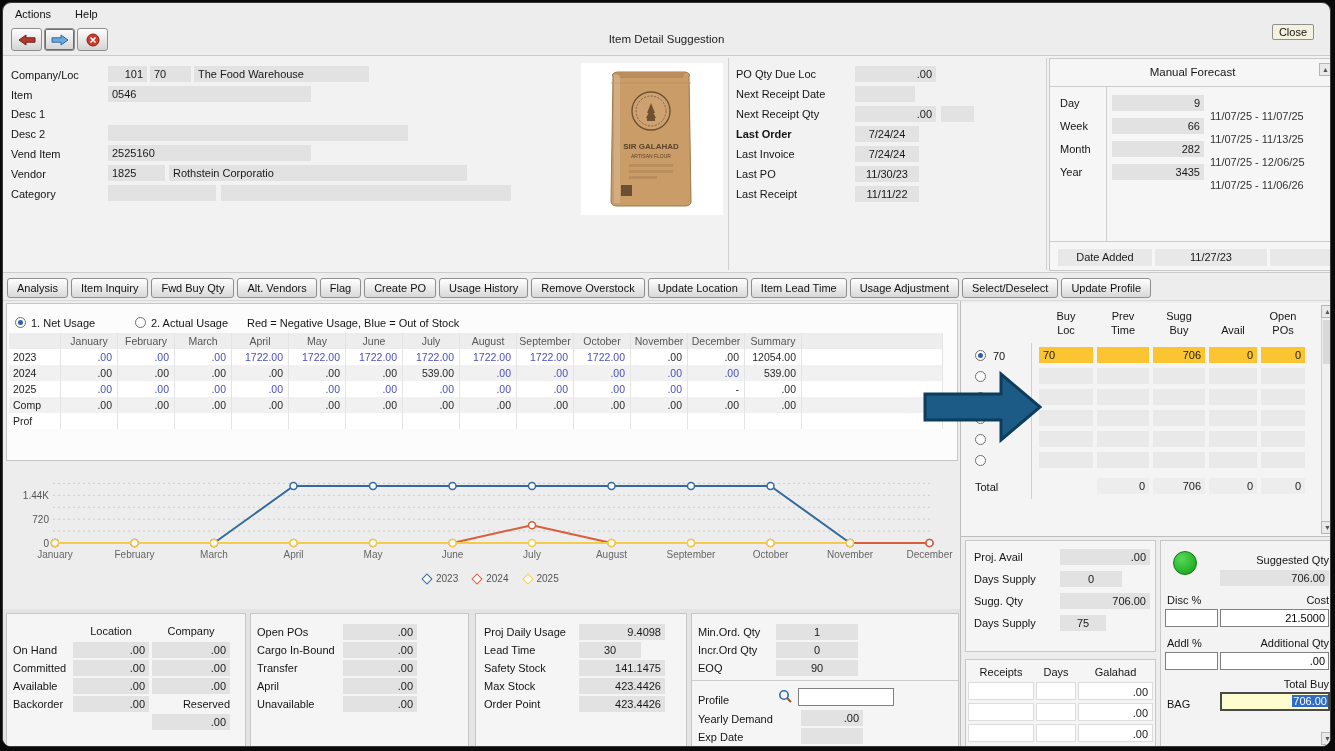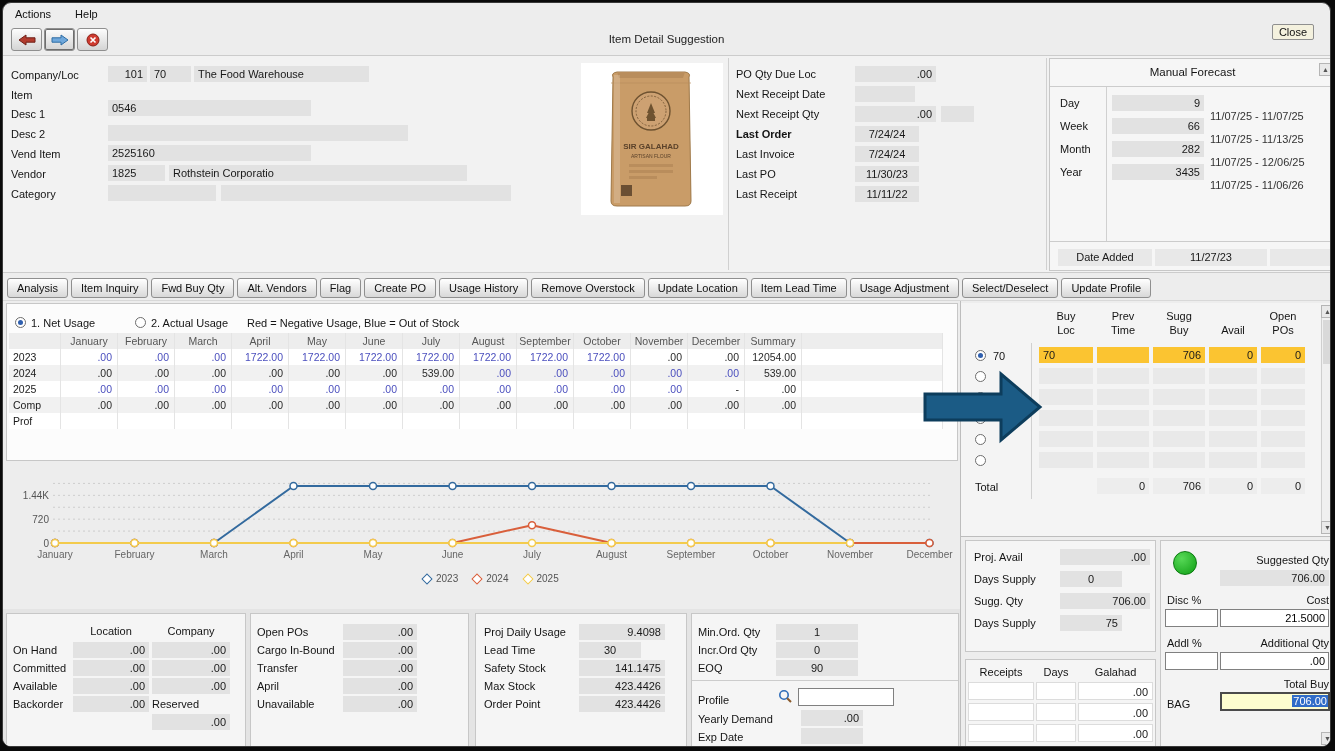--- a/index.html
+++ b/index.html
@@ -70,21 +70,21 @@
   <div class="lbl" style="left:8px;top:85px">Item</div>
   <div class="lbl" style="left:8px;top:104px">Desc 1</div>
   <div class="lbl" style="left:8px;top:124px">Desc 2</div>
   <div class="lbl" style="left:8px;top:144px">Vend Item</div>
   <div class="lbl" style="left:8px;top:164px">Vendor</div>
   <div class="lbl" style="left:8px;top:184px">Category</div>
 
   <div class="fld r" style="left:105px;top:63px;width:39px">101</div>
   <div class="fld" style="left:147px;top:63px;width:41px">70</div>
   <div class="fld" style="left:191px;top:63px;width:175px">The Food Warehouse</div>
-  <div class="fld" style="left:105px;top:97px;width:203px">0546</div>
+  <div class="fld" style="left:105px;top:83px;width:203px">0546</div>
   <div class="fld" style="left:105px;top:122px;width:300px"></div>
   <div class="fld" style="left:105px;top:142px;width:203px">2525160</div>
   <div class="fld" style="left:105px;top:162px;width:57px">1825</div>
   <div class="fld" style="left:166px;top:162px;width:298px">Rothstein Corporatio</div>
   <div class="fld" style="left:105px;top:182px;width:108px"></div>
   <div class="fld" style="left:218px;top:182px;width:290px"></div>
 
   <div class="abs" style="left:578px;top:60px;width:142px;height:152px;background:#fff">
     <svg width="142" height="152" viewBox="0 0 142 152">
       <path d="M32 14 Q30 10 36 9 L104 9 Q110 10 108 14 L110 138 Q110 143 104 143 L36 143 Q30 143 30 138 Z" fill="#c99c68" stroke="#a8severity"></path>
@@ -359,21 +359,21 @@
         <div class="fld r" style="left: 66px; top: 28px; width: 76px;">.00</div>
         <div class="fld r" style="left: 145px; top: 28px; width: 78px;">.00</div>
         <div class="lbl" style="left: 6px; top: 47px;">Committed</div>
         <div class="fld r" style="left: 66px; top: 46px; width: 76px;">.00</div>
         <div class="fld r" style="left: 145px; top: 46px; width: 78px;">.00</div>
         <div class="lbl" style="left: 6px; top: 65px;">Available</div>
         <div class="fld r" style="left: 66px; top: 64px; width: 76px;">.00</div>
         <div class="fld r" style="left: 145px; top: 64px; width: 78px;">.00</div>
         <div class="lbl" style="left: 6px; top: 83px;">Backorder</div>
         <div class="fld r" style="left: 66px; top: 82px; width: 76px;">.00</div>
-        <div class="lbl" style="left: 145px; top: 83px; width: 78px; text-align: left;">Reserved</div>
+        <div class="lbl" style="left: 145px; top: 83px; width: 78px; text-align: right;">Reserved</div>
         <div class="fld r" style="left: 145px; top: 100px; width: 78px;">.00</div>
       </div>
   <div class="panel" id="inbound-panel" style="left:247px;top:610px;width:219px;height:135px">
         <div class="lbl" style="left: 6px; top: 11px;">Open POs</div>
         <div class="fld r" style="left: 92px; top: 10px; width: 74px;">.00</div>
         <div class="lbl" style="left: 6px; top: 29px;">Cargo In-Bound</div>
         <div class="fld r" style="left: 92px; top: 28px; width: 74px;">.00</div>
         <div class="lbl" style="left: 6px; top: 47px;">Transfer</div>
         <div class="fld r" style="left: 92px; top: 46px; width: 74px;">.00</div>
         <div class="lbl" style="left: 6px; top: 65px;">April</div>
@@ -479,21 +479,21 @@
   <div class="hline" style="left:958px;top:533px;width:371px;background:#bdbdbd"></div>
 
   <div class="panel" id="proj-panel" style="left:962px;top:537px;width:191px;height:112px">
         <div class="lbl" style="left: 8px; top: 9px;">Proj. Avail</div>
         <div class="fld" style="left: 94px; top: 8px; width: 90px; text-align: right;">.00</div>
         <div class="lbl" style="left: 8px; top: 31px;">Days Supply</div>
         <div class="fld" style="left: 94px; top: 30px; width: 62px; text-align: center;">0</div>
         <div class="lbl" style="left: 8px; top: 53px;">Sugg. Qty</div>
         <div class="fld" style="left: 94px; top: 52px; width: 90px; text-align: right;">706.00</div>
         <div class="lbl" style="left: 8px; top: 75px;">Days Supply</div>
-        <div class="fld" style="left: 94px; top: 74px; width: 62px; text-align: right;">75</div>
+        <div class="fld" style="left: 94px; top: 74px; width: 46px; text-align: center;">75</div>
       </div>
   <div class="panel" id="receipts-panel" style="left:962px;top:656px;width:191px;height:89px">
         <div class="lbl" style="left: 2px; top: 5px; width: 66px; text-align: center;">Receipts</div>
         <div class="lbl" style="left: 70px; top: 5px; width: 40px; text-align: center;">Days</div>
         <div class="lbl" style="left: 112px; top: 5px; width: 75px; text-align: center;">Galahad</div>
         <div class="fld r" style="left: 2px; top: 22px; width: 66px; height: 18px; line-height: 18px; background: rgb(255, 255, 255); border: 1px solid rgb(220, 220, 220); text-align: right;"></div>
         <div class="fld r" style="left: 70px; top: 22px; width: 40px; height: 18px; line-height: 18px; background: rgb(255, 255, 255); border: 1px solid rgb(220, 220, 220); text-align: right;"></div>
         <div class="fld r" style="left: 112px; top: 22px; width: 75px; height: 18px; line-height: 18px; background: rgb(255, 255, 255); border: 1px solid rgb(220, 220, 220); text-align: right;">.00</div>
         <div class="fld r" style="left: 2px; top: 43px; width: 66px; height: 18px; line-height: 18px; background: rgb(255, 255, 255); border: 1px solid rgb(220, 220, 220); text-align: right;"></div>
         <div class="fld r" style="left: 70px; top: 43px; width: 40px; height: 18px; line-height: 18px; background: rgb(255, 255, 255); border: 1px solid rgb(220, 220, 220); text-align: right;"></div>

